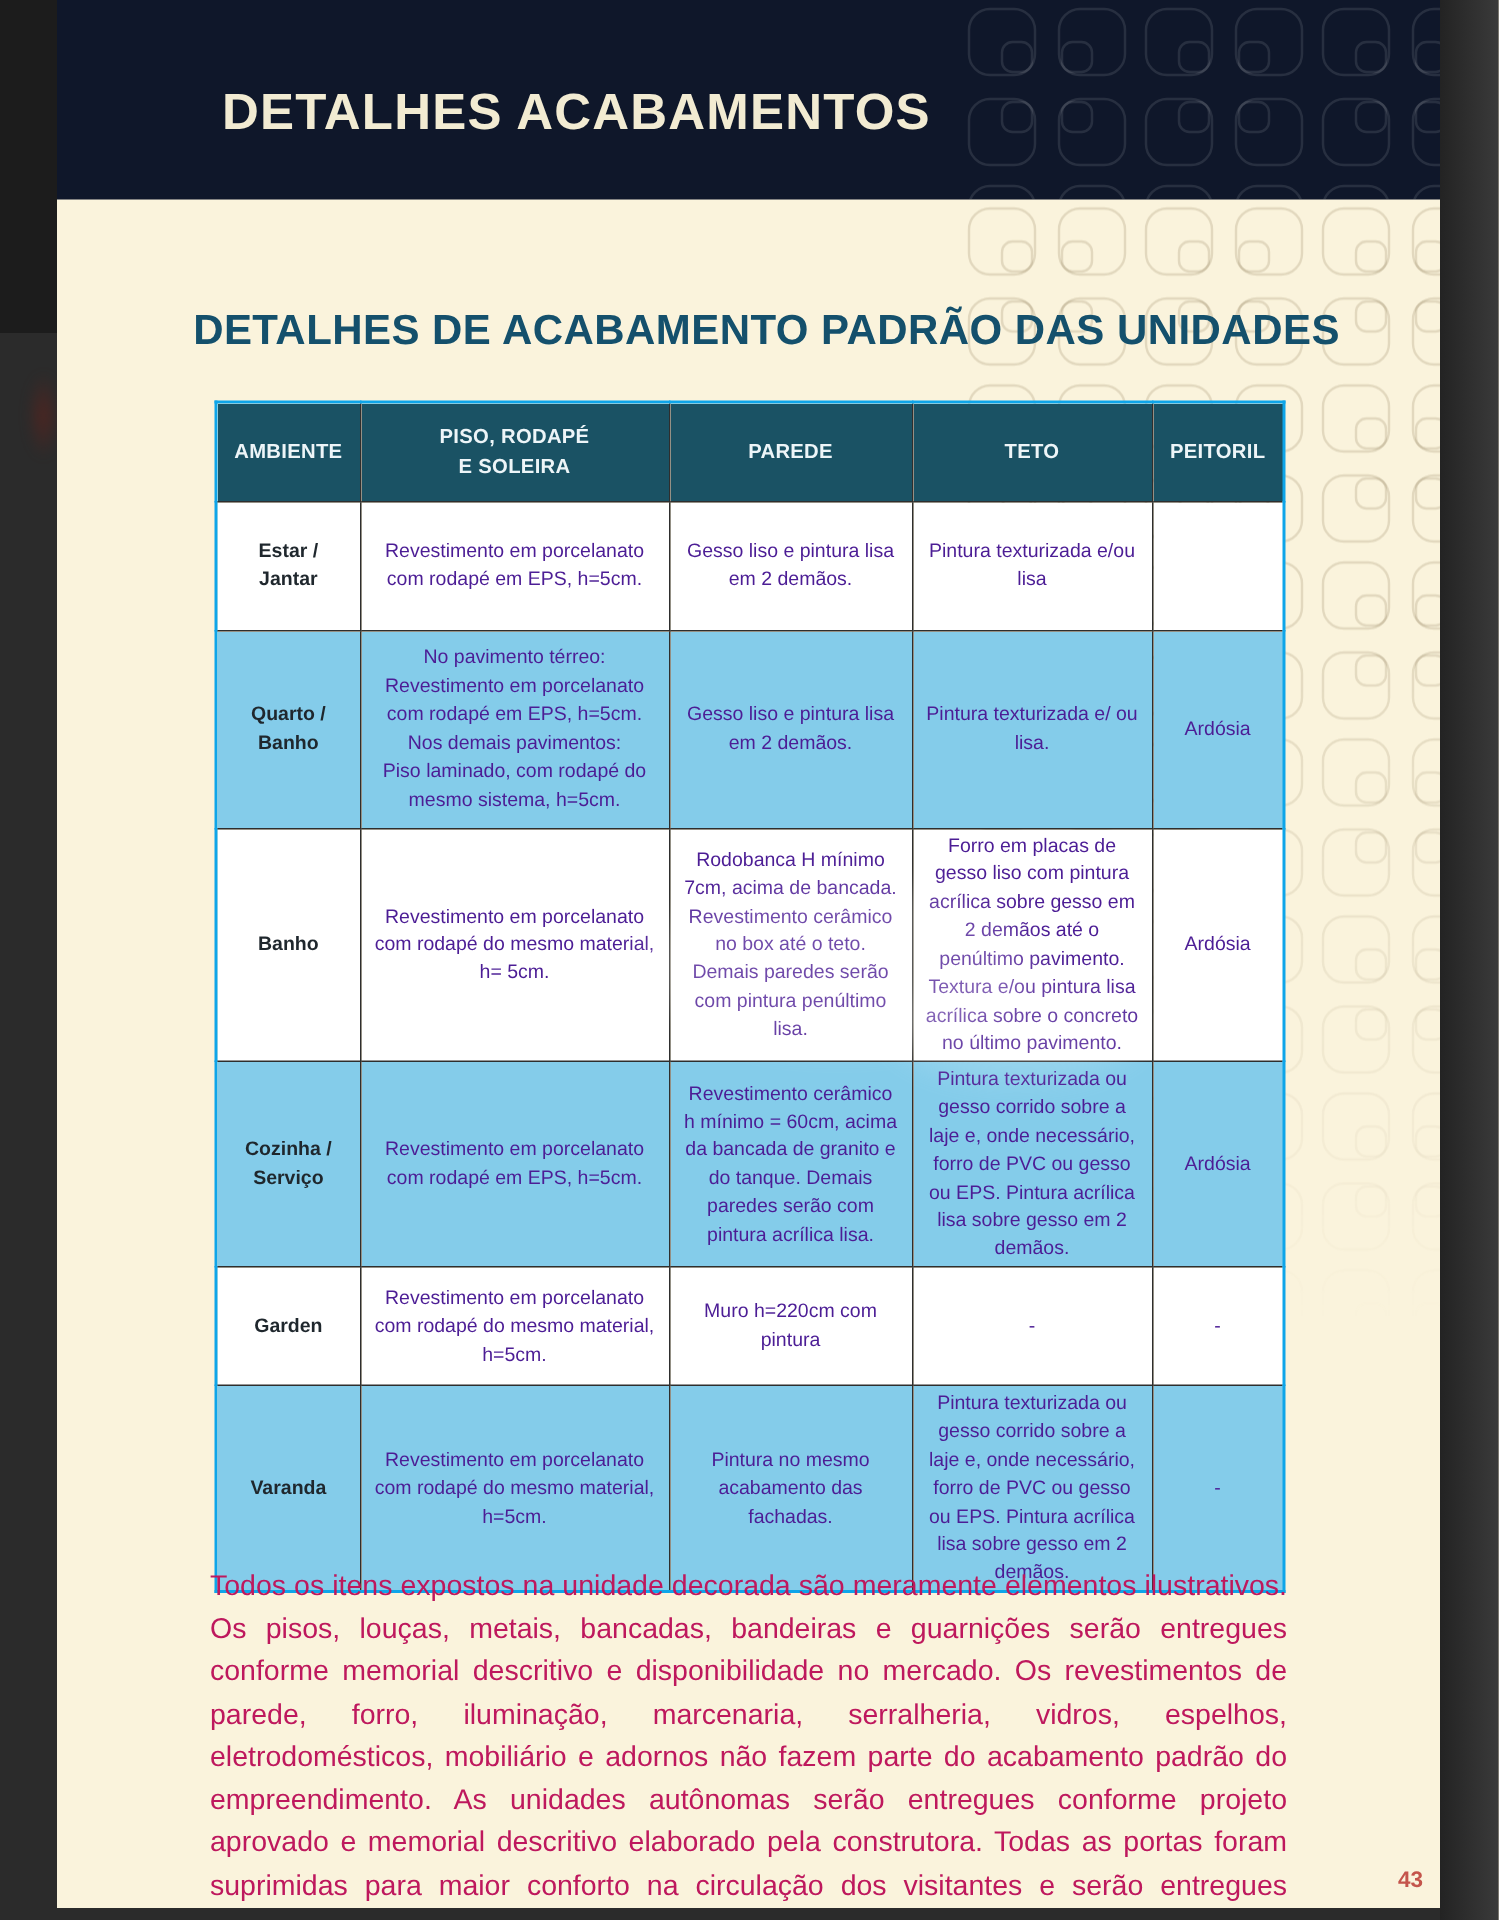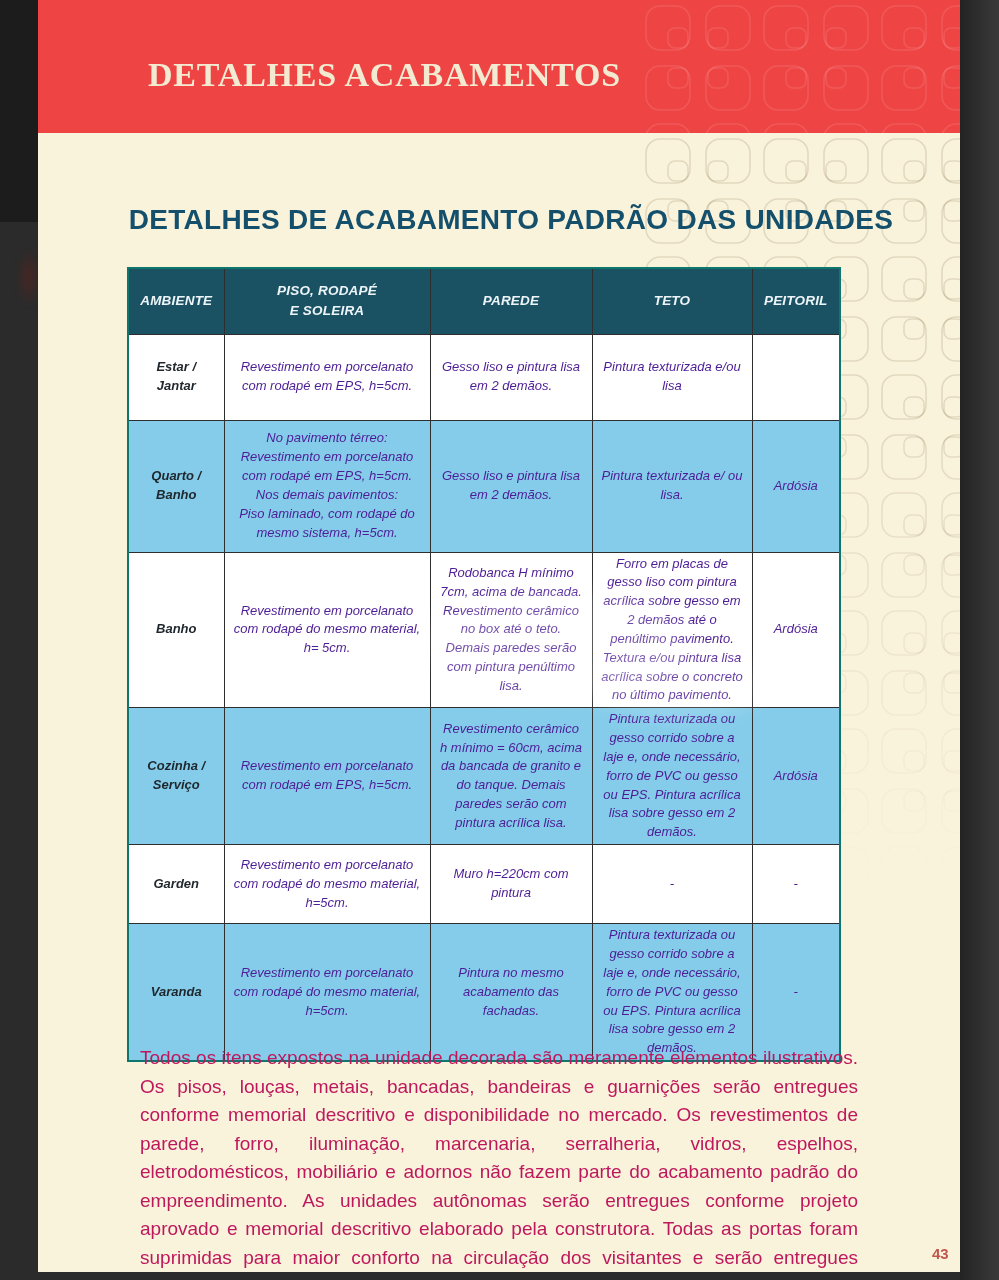--- a/index.html
+++ b/index.html
@@ -9,35 +9,35 @@
     font-family:"Liberation Sans","DejaVu Sans",sans-serif;
   }
   .backdrop-topleft{position:absolute;left:0;top:0;width:38px;height:222px;background:#1C1C1C;}
   .backdrop-right{position:absolute;left:960px;top:0;width:39px;height:1280px;
     background:linear-gradient(to right,#232323,#3A3A3A);}
   .maroon-glow{position:absolute;left:18px;top:248px;width:22px;height:58px;border-radius:50%;
     background:radial-gradient(closest-side,#57241F,rgba(87,36,31,0));filter:blur(4px);opacity:.8;}
 
   .page{position:absolute;left:38px;top:0;width:922px;height:1272px;background:#FAF3DC;overflow:hidden;}
 
-  .band{position:absolute;left:0;top:0;width:922px;height:133px;background:#ef4444;font-family:Liberation Serif, serif;}
+  .band{position:absolute;left:0;top:0;width:922px;height:133px;background:#0f172a;}
   .band-title{position:absolute;left:110px;top:56px;margin:0;
     font-size:34px;font-weight:bold;letter-spacing:.8px;color:#F2EBD2;}
 
   .pattern-svg{position:absolute;pointer-events:none;}
   .pattern-band{right:0;top:0;}
   .pattern-cream{right:0;top:133px;
     -webkit-mask-image:linear-gradient(to bottom,#000 35%,transparent 96%);
     mask-image:linear-gradient(to bottom,#000 35%,transparent 96%);}
 
   .section-title{position:absolute;left:0;top:192px;width:922px;margin:12px;text-align:center;
     font-size:28px;font-weight:bold;letter-spacing:.3px;color:#14506C;}
 
-  table.finishes{position:absolute;left:89px;top:267px;width:712px;
-    border-collapse:collapse;table-layout:fixed;border:2px solid #0f766e;font-style:italic;}
+  table.finishes{position:absolute;left:105px;top:267px;width:712px;
+    border-collapse:collapse;table-layout:fixed;border:2px solid #0ea5e9;}
   table.finishes th,table.finishes td{
     border:1.6px solid #2E2E2E;text-align:center;vertical-align:middle;
     padding:2px 8px;white-space:pre-line;overflow:hidden;}
   table.finishes th{
     background:#1A5264;color:#EDF5F8;font-size:13.5px;font-weight:bold;letter-spacing:.2px;line-height:1.5;}
   table.finishes td{font-size:13px;color:#4c1d95;line-height:1.45;background:#FFFFFF;}
   table.finishes tr.alt td{background:#84CCEA;}
   table.finishes td.amb{font-weight:bold;color:#1F272D;}
 
   .watermark{position:absolute;background:#FFFFFF;border-radius:50%;filter:blur(10px);pointer-events:none;}

